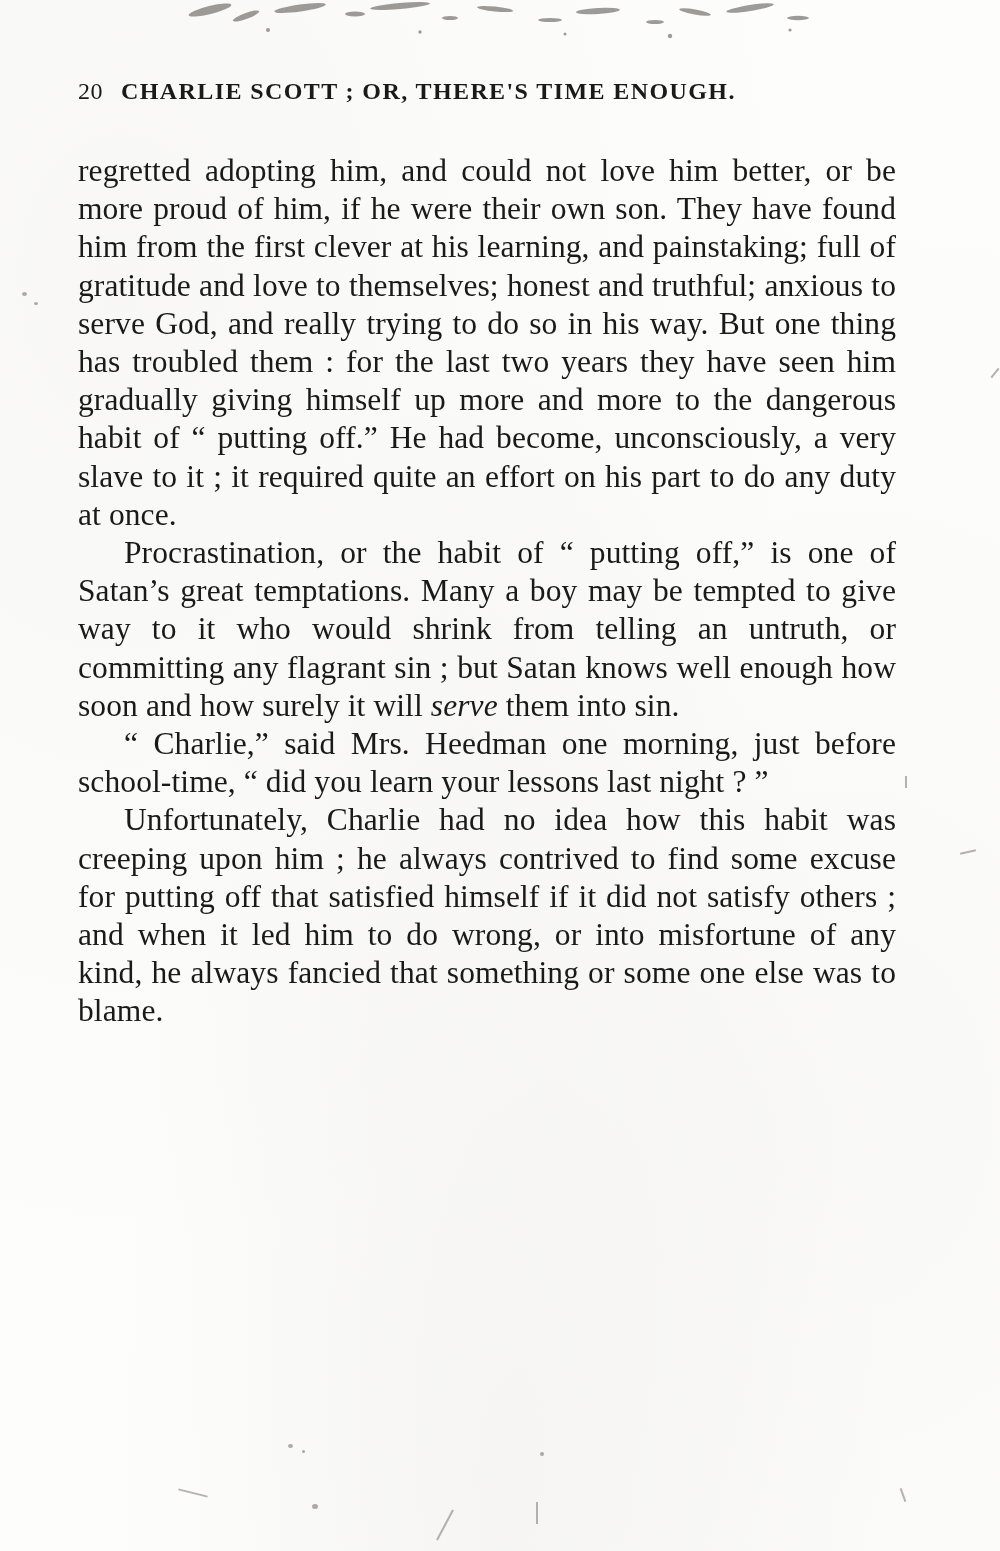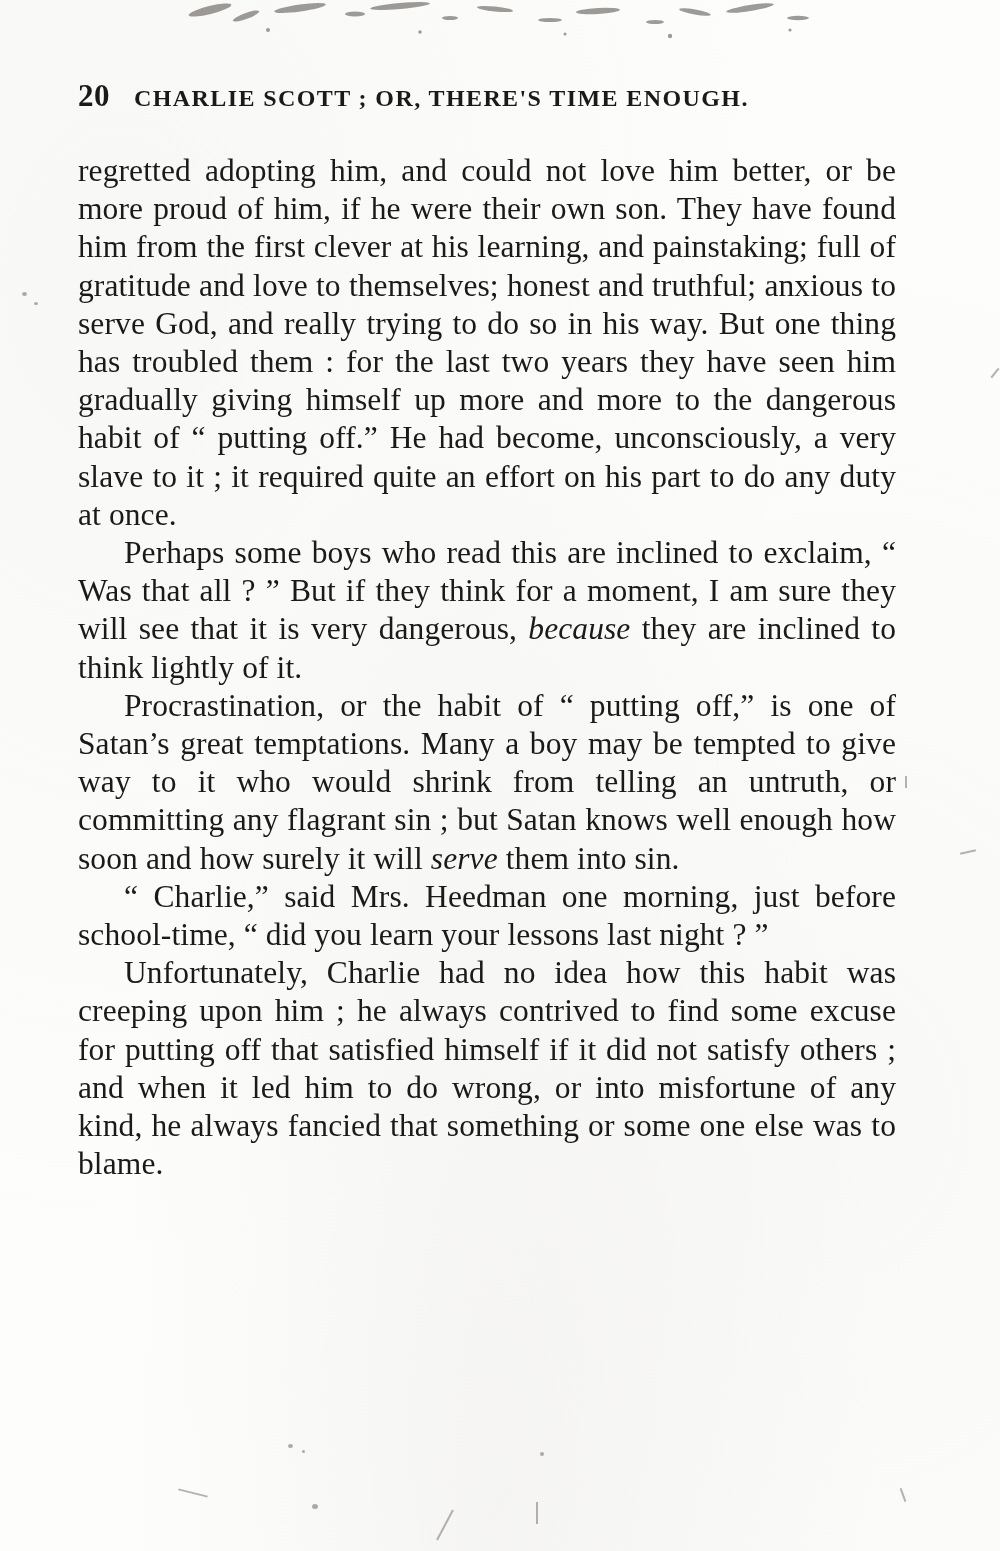--- a/index.html
+++ b/index.html
@@ -47,31 +47,31 @@
   }
 
   .running-head {
     position: absolute;
     left: 78px;
     top: 78px;
     width: 840px;
     white-space: nowrap;
   }
   .folio {
-    font-size: 31px;
-    font-weight: bold;
+    font-size: 24px;
+    font-weight: normal;
     letter-spacing: 0.5px;
   }
   .head-title {
     font-size: 24px;
     font-variant: small-caps;
     text-transform: uppercase;
     letter-spacing: 1.4px;
     font-weight: bold;
-    margin-left: 24px;
+    margin-left: 18px;
   }
 
   .body-text {
     position: absolute;
     left: 78px;
     top: 152px;
     width: 818px;
     font-size: 31.5px;
     line-height: 38.2px;
     text-align: justify;
@@ -133,21 +133,20 @@
 </svg>
 
 <div class="content">
 
   <div class="running-head">
     <span class="folio">20</span><span class="head-title">CHARLIE SCOTT ; OR, THERE'S TIME ENOUGH.</span>
   </div>
 
   <div class="body-text">
     <p class="first">regretted adopting him, and could not love him better, or be more proud of him, if he were their own son. They have found him from the first clever at his learning, and painstaking; full of gratitude and love to themselves; honest and truthful; anxious to serve God, and really trying to do so in his way. But one thing has troubled them : for the last two years they have seen him gradually giving himself up more and more to the dangerous habit of “ putting off.” He had become, unconsciously, a very slave to it ; it required quite an effort on his part to do any duty at once.</p>
-    <p>Perhaps some boys who read this are inclined to exclaim, “ Was that all ? ” But if they think for a moment, I am sure they will see that it is very dangerous, <i>because</i> they are inclined to think lightly of it.</p>
     <p>Procrastination, or the habit of “ putting off,” is one of Satan’s great temptations. Many a boy may be tempted to give way to it who would shrink from telling an untruth, or committing any flagrant sin ; but Satan knows well enough how soon and how surely it will <i>serve</i> them into sin.</p>
     <p>“ Charlie,” said Mrs. Heedman one morning, just before school-time, “ did you learn your lessons last night ? ”</p>
     <p>Unfortunately, Charlie had no idea how this habit was creeping upon him ; he always contrived to find some excuse for putting off that satisfied himself if it did not satisfy others ; and when it led him to do wrong, or into misfortune of any kind, he always fancied that something or some one else was to blame.</p>
   </div>
 
   <div class="speck" style="left:22px;  top:292px; width:5px;  height:4px;"></div>
   <div class="speck" style="left:34px;  top:302px; width:4px;  height:3px;"></div>
   <div class="stroke" style="left:989px; top:372px; width:12px; height:2px; transform:rotate(-52deg);"></div>
   <div class="stroke" style="left:905px; top:776px; width:2px;  height:12px;"></div>
   <div class="stroke" style="left:960px; top:851px; width:16px; height:2px; transform:rotate(-12deg);"></div>

